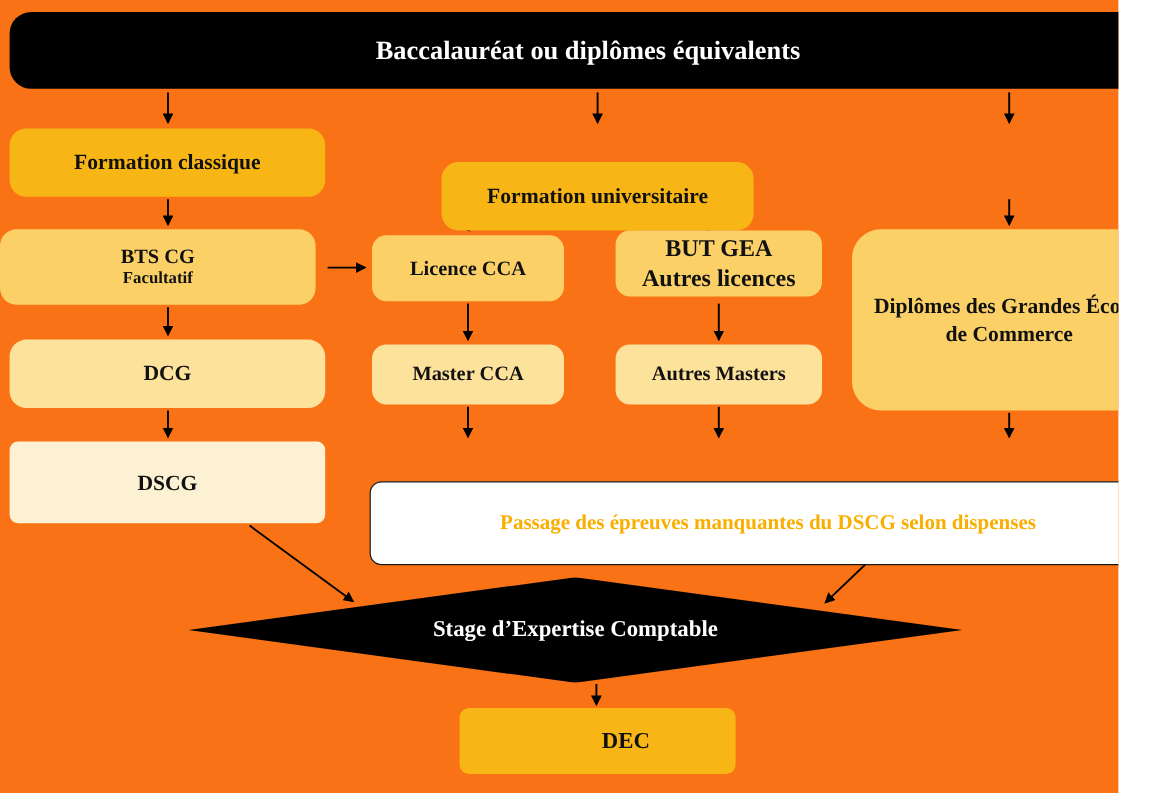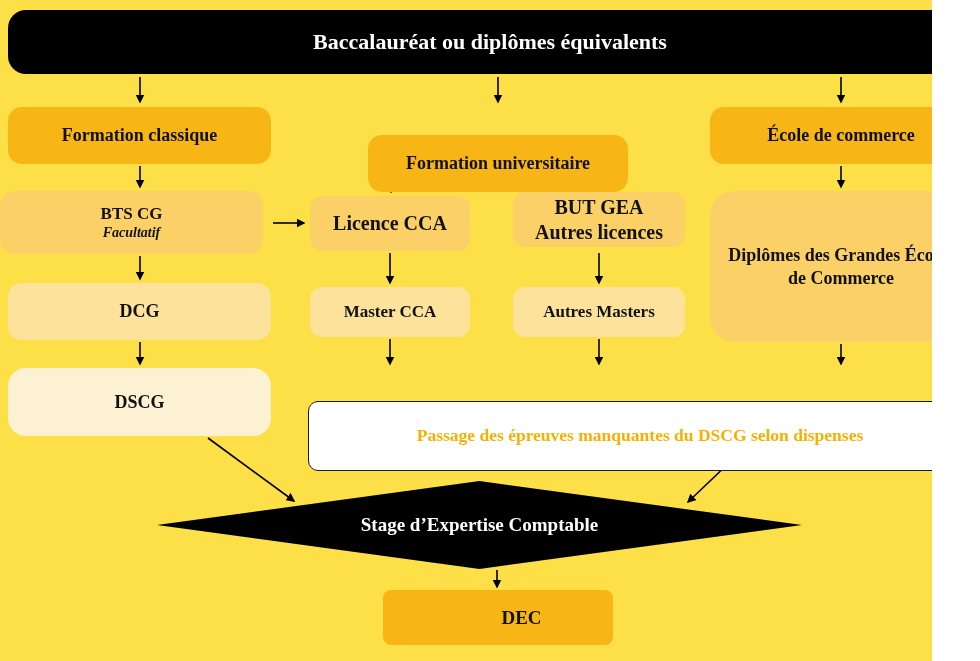--- a/index.html
+++ b/index.html
@@ -1,18 +1,18 @@
 <!DOCTYPE html>
 <html><head>
 <meta charset="utf-8">
 <style>
   * { margin:0; padding:0; box-sizing:border-box; }
   html,body { background:#ffffff; }
   body { font-family:"Liberation Serif","DejaVu Serif",serif; color:#111111; }
-  .canvas { position:relative; width:932px; height:661px; background:#fde047; overflow:hidden; }
+  .canvas { position:relative; width:932px; height:661px; background:#f97316; overflow:hidden; }
   svg.arrows { position:absolute; left:0; top:0; width:980px; height:661px; pointer-events:none; }
   .node {
     position:absolute; display:flex; flex-direction:column;
     align-items:center; justify-content:center; text-align:center;
     font-weight:bold; line-height:1.25;
   }
   .bar-black {
     left:8px; top:10px; width:964px; height:64px;
     background:#000000; color:#ffffff; border-radius:18px; font-size:22px;
   }
@@ -20,30 +20,30 @@
   .tier-0 { background:#F8B616; }
   .tier-1 { background:#FBD167; }
   .tier-2 { background:#FCE29A; }
   .tier-3 { background:#FDF1D3; }
 
   .formation-classique    { left:8px;   top:107px; width:263px; height:57px; border-radius:14px; font-size:18px; }
   .formation-universitaire{ left:368px; top:107px; width:260px; height:57px; border-radius:14px; font-size:18px;margin-top:28px; }
   .ecole-commerce         { left:710px; top:107px; width:262px; height:57px; border-radius:14px; font-size:18px; }
 
   .bts-cg        { left:0;   top:191px; width:263px; height:63px; border-radius:14px; font-size:17px; }
-  .bts-cg .sub   { font-size:14px; font-style:italic; }
-  .licence-cca   { left:310px; top:196px; width:160px; height:55px; border-radius:12px; font-size:20px; }
+  .bts-cg .sub   { font-size:14px; }
+  .licence-cca   { left:310px; top:196px; width:160px; height:55px; border-radius:12px; font-size:17px; }
   .but-gea       { left:513px; top:192px; width:172px; height:55px; border-radius:12px; font-size:20px; }
   .grandes-ecoles{ left:710px; top:191px; width:262px; height:151px; border-radius:24px; font-size:18px; padding:0 14px; }
 
   .dcg           { left:8px;   top:283px; width:263px; height:57px; border-radius:14px; font-size:18px; }
   .master-cca    { left:310px; top:287px; width:160px; height:50px; border-radius:12px; font-size:17px; }
   .autres-masters{ left:513px; top:287px; width:172px; height:50px; border-radius:12px; font-size:17px; }
 
-  .dscg          { left:8px;   top:368px; width:263px; height:68px; border-radius:18px; font-size:18px; }
+  .dscg          { left:8px;   top:368px; width:263px; height:68px; border-radius:7px; font-size:18px; }
   .passage-box   {
     left:308px; top:368px; width:664px; height:70px;
     background:#ffffff; border:1.5px solid #1a1a1a; border-radius:10px;
     color:#F9AF00; font-size:17.5px;margin-top:33px;
   }
 
   .diamond {
     left:157px; top:481px; width:645px; height:88px;
     background:#000000; color:#ffffff; font-size:19px;
     clip-path:polygon(50% 0, 100% 50%, 50% 100%, 0 50%);
@@ -92,23 +92,20 @@
   <div class="node bar-black">
     <span>Baccalauréat ou diplômes équivalents</span>
   </div>
 
   <div class="node tier-0 formation-classique">
     <span>Formation classique</span>
   </div>
   <div class="node tier-0 formation-universitaire">
     <span>Formation universitaire</span>
   </div>
-  <div class="node tier-0 ecole-commerce">
-    <span>École de commerce</span>
-  </div>
 
   <div class="node tier-1 bts-cg">
     <span>BTS CG</span>
     <span class="sub">Facultatif</span>
   </div>
   <div class="node tier-1 licence-cca">
     <span>Licence CCA</span>
   </div>
   <div class="node tier-1 but-gea">
     <span>BUT GEA</span>

